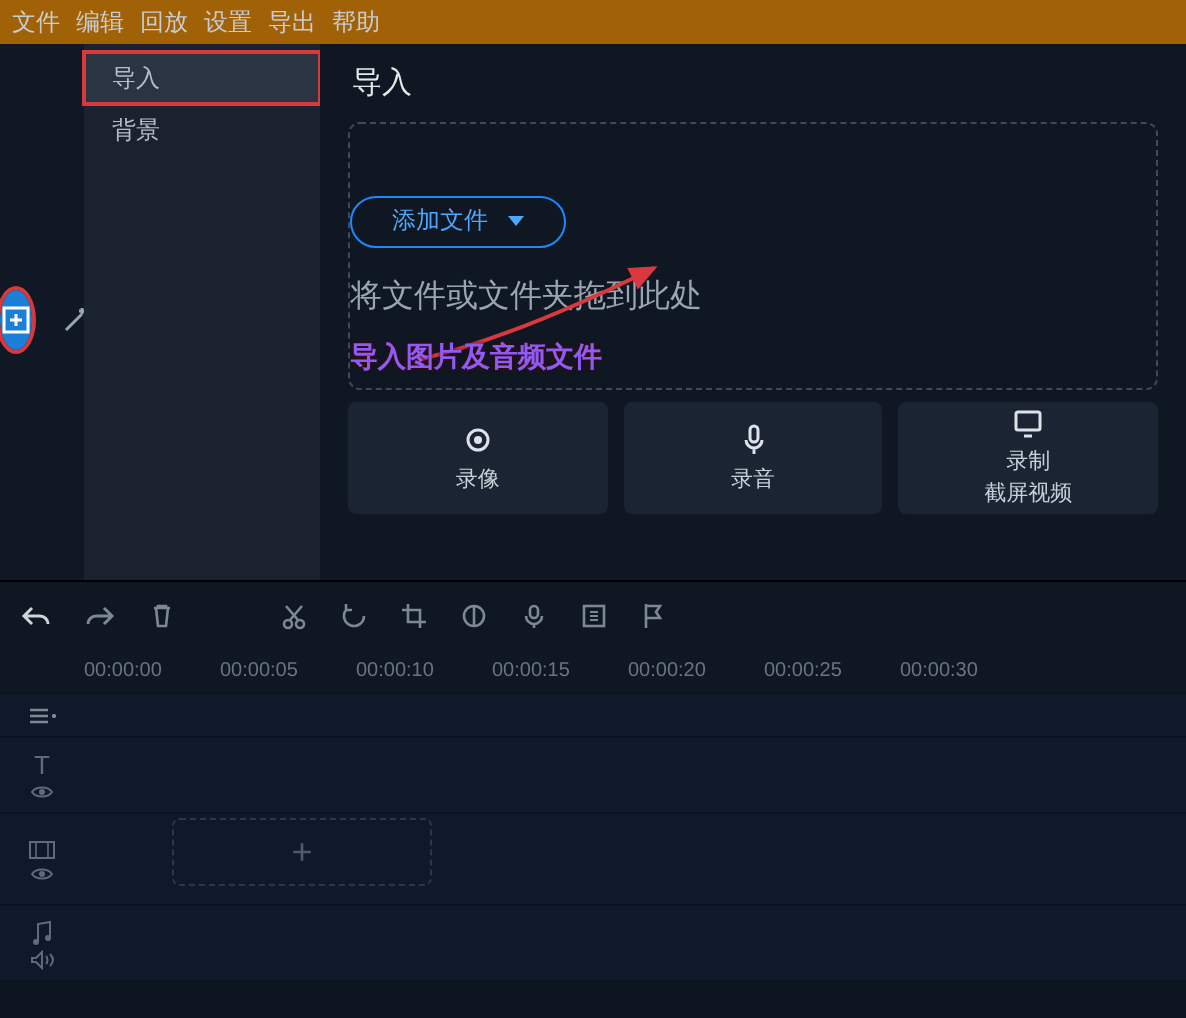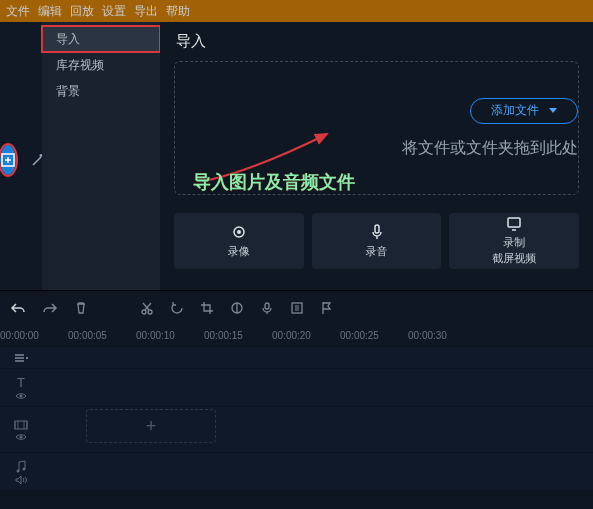--- a/index.html
+++ b/index.html
@@ -9,33 +9,33 @@
 .main{display:flex;height:268px}
 .toolrail{width:42px;background:#0f1824;display:flex;flex-direction:row;align-items:center;padding-top:8px;gap:14px}
 .tbtn{width:30px;height:30px;border-radius:50%;display:flex;align-items:center;justify-content:center;color:#9aa5b3}
 .tbtn.active{background:#1c7ed6;color:#fff}
 .tbtn.hl{outline:2px solid #d9393d}
 .sidepanel{width:118px;background:#1a2230;padding-top:4px}
 .sideitem{height:26px;line-height:26px;padding-left:14px;color:#b6bdc7;font-size:12px;cursor:pointer}
 .sideitem.sel{background:#2b3442;outline:2px solid #d9393d;outline-offset:-1px}
 .content{flex:1;background:#0e1722;padding:10px 14px;position:relative}
 .ctitle{font-size:15px;color:#e4e6e8;margin:0 0 10px 2px}
-.dropzone{border:1px dashed #3e4a5a;border-radius:6px;height:134px;display:flex;flex-direction:column;align-items:flex-end;justify-content:center;gap:14px;position:relative}
+.dropzone{border:1px dashed #3e4a5a;border-radius:6px;height:134px;display:flex;flex-direction:column;align-items:flex-start;justify-content:center;gap:14px;position:relative}
 .addbtn{border:1.5px solid #1e88ff;color:#4ea6ff;border-radius:16px;width:108px;height:26px;display:flex;align-items:center;justify-content:center;gap:10px;cursor:pointer;font-size:12px}
 .chev{width:0;height:0;border-left:4px solid transparent;border-right:4px solid transparent;border-top:5px solid #4ea6ff}
 .hint{color:#9aa5b3;font-size:16px}
 .arrow{position:absolute;left:24px;top:66px;pointer-events:none}
-.anno{position:absolute;left:18px;top:108px;color:#86efac;font-size:18px;font-weight:bold;text-shadow:0 0 2px #550000}
-.cards{display:flex;gap:8px;margin-top:18px}
+.anno{position:absolute;left:0;top:108px;color:#8b5cf6;font-size:14px;font-weight:bold;text-shadow:0 0 2px #550000}
+.cards{display:flex;gap:8px;margin-top:6px}
 .card{flex:1;height:56px;background:#1a2432;border-radius:4px;display:flex;flex-direction:column;align-items:center;justify-content:center;gap:4px;color:#c9d0d8;cursor:pointer;font-size:11px}
 .card .ic{color:#dde2e8}
 .tlbar{height:34px;background:#0e1722;border-top:1px solid #000;display:flex;align-items:center;padding:0 10px;gap:16px;color:#7e8895}
 .tlbar .sep{width:20px}
 .tlbar span{cursor:pointer}
-.ruler{height:22px;background:#0e1722;display:flex;align-items:center;}
+.ruler{height:22px;background:#0e1722;display:flex;align-items:center;padding-left:42px}
 .ruler span{width:68px;color:#6a7482;font-size:10px}
 .tracks{background:#10192a}
 .track{height:38px;border-top:1px solid #0b1320;display:flex;align-items:center}
 .thead{width:42px;display:flex;flex-direction:column;align-items:center;gap:2px;color:#5f6b7a}
 .tbody{flex:1;height:100%;position:relative}
 .addtrack{width:130px;height:34px;margin:2px 0 2px 44px;border:1px dashed #2c3846;border-radius:4px;display:flex;align-items:center;justify-content:center;color:#4d5a6a;font-size:18px}
 svg{display:block}
 </style>
 </head>
 <body>
@@ -77,21 +77,20 @@
       </div>
     <div class="tbtn">
         <svg width="16" height="16" viewBox="0 0 16 16">
           <path d="M3 13l5-5M13 3l-5 5M11 2l3 3M2 11l3 3" stroke="#9aa5b3" stroke-width="1.5" fill="none"></path>
         </svg>
       </div>
   </div>
 
   <div class="sidepanel">
     <div class="sideitem sel">导入</div>
-    <div class="sideitem">库存视频</div>
     <div class="sideitem">背景</div>
   </div>
 
   <div class="content">
     <div class="ctitle">导入</div>
     <div class="dropzone">
       <div class="addbtn">
         <span>添加文件</span>
         <span class="chev"></span>
       </div>

